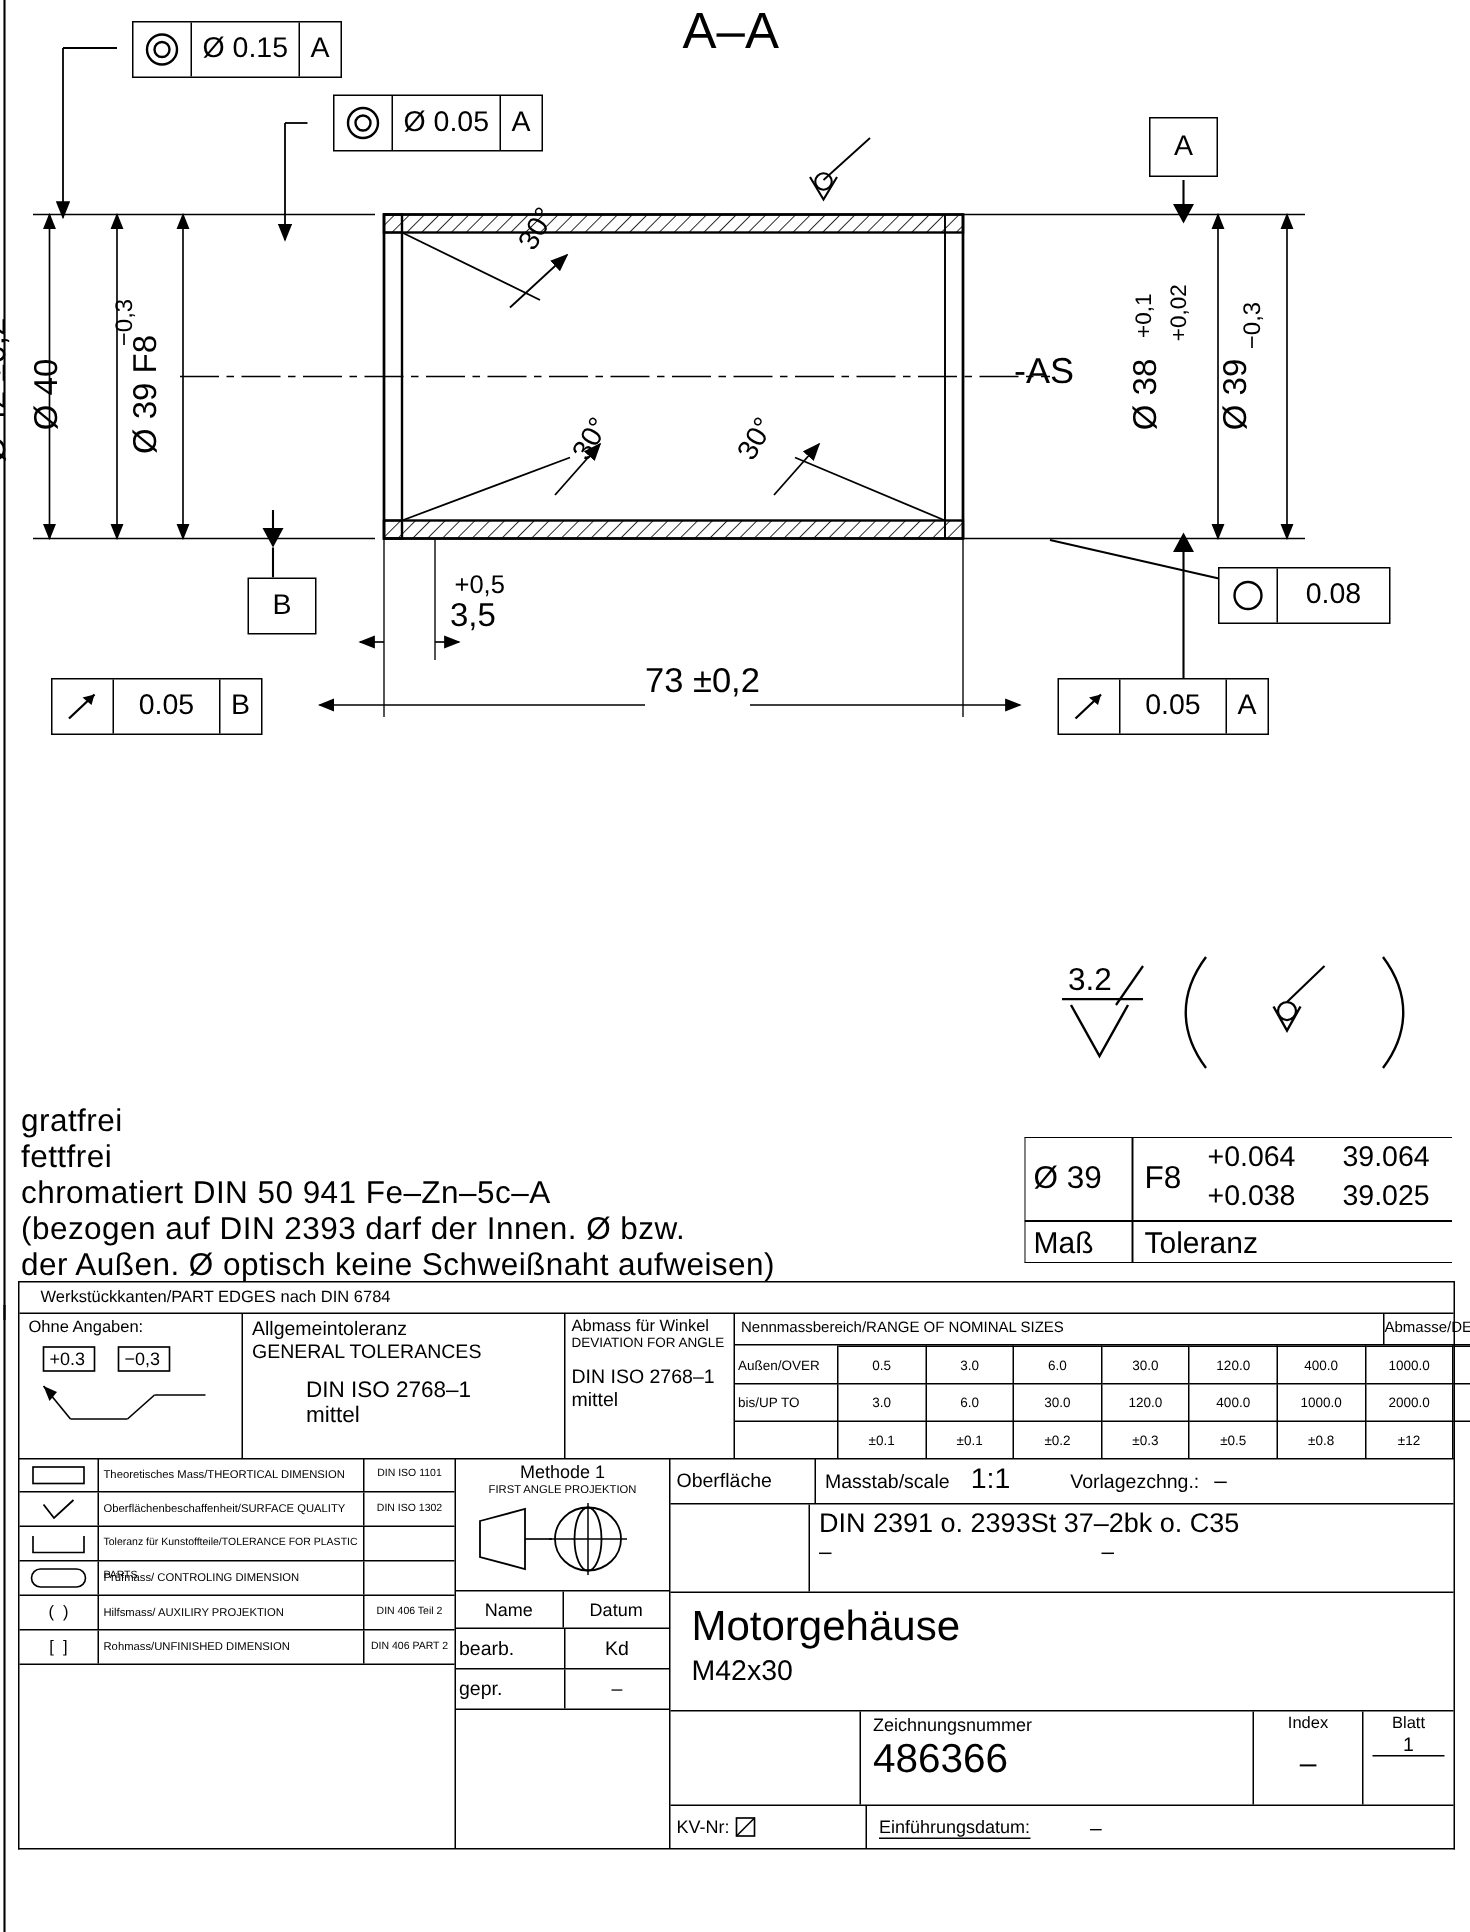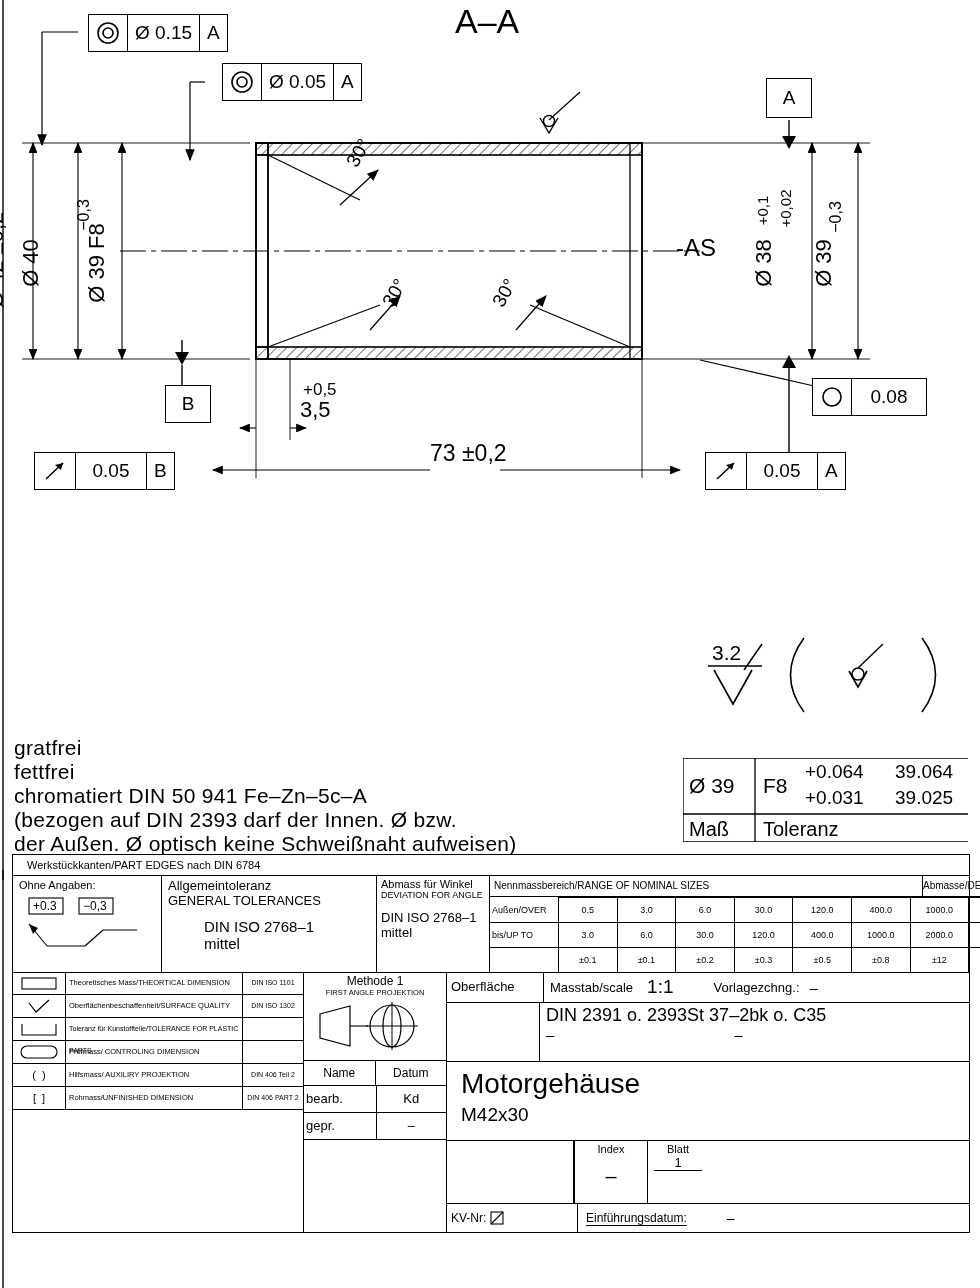--- a/index.html
+++ b/index.html
@@ -225,21 +225,21 @@
     <svg width="285" height="84" style="position:absolute;left:0;top:0">
       <line x1="0" y1="0" x2="285" y2="0" stroke="#000" stroke-width="1.3"></line>
       <line x1="0" y1="56" x2="285" y2="56" stroke="#000" stroke-width="1.3"></line>
       <line x1="0" y1="84" x2="285" y2="84" stroke="#000" stroke-width="1.3"></line>
       <line x1="0" y1="0" x2="0" y2="84" stroke="#000" stroke-width="1.3"></line>
       <line x1="72" y1="0" x2="72" y2="84" stroke="#000" stroke-width="1.3"></line>
     </svg>
     <div class="txt" style="left:6px;top:16px;font-size:21px;">Ø 39</div>
     <div class="txt" style="left:80px;top:16px;font-size:21px;">F8</div>
     <div class="txt" style="left:122px;top:3px;font-size:19px;">+0.064</div>
-    <div class="txt" style="left:122px;top:29px;font-size:19px;">+0.031</div>
+    <div class="txt" style="left:122px;top:29px;font-size:19px;">+0.038</div>
     <div class="txt" style="left:212px;top:3px;font-size:19px;">39.064</div>
     <div class="txt" style="left:212px;top:29px;font-size:19px;">39.025</div>
     <div class="txt" style="left:6px;top:60px;font-size:20px;">Maß</div>
     <div class="txt" style="left:80px;top:60px;font-size:20px;">Toleranz</div>
   </div>
 
   <div class="abs" style="left:12px;top:854px;width:956px;border:1.3px solid #000;">
 
     <div style="display:flex;border-bottom:1.3px solid #000;height:20px;">
       <div style="flex:0 0 630px;padding-left:14px;font-size:11px;line-height:20px;">Werkstückkanten/PART EDGES nach DIN 6784</div>
@@ -425,20 +425,24 @@
         </div>
       </div>
 
       <div style="height:78px;border-bottom:1.3px solid #000;padding-left:14px;">
         <div style="font-size:28px;padding-top:6px;">Motorgehäuse</div>
         <div style="font-size:19px;padding-top:4px;">M42x30</div>
       </div>
 
       <div style="display:flex;height:62px;border-bottom:1.3px solid #000;">
         <div style="flex:0 0 126px;border-right:1.3px solid #000;"></div>
+        <div style="flex:1;padding-left:8px;">
+          <div style="font-size:12px;padding-top:2px;">Zeichnungsnummer</div>
+          <div style="font-size:27px;">486366</div>
+        </div>
         <div style="flex:0 0 72px;border-left:1.3px solid #000;text-align:center;">
           <div style="font-size:11px;padding-top:2px;">Index</div>
           <div style="font-size:20px;padding-top:10px;">–</div>
         </div>
         <div style="flex:0 0 60px;border-left:1.3px solid #000;text-align:center;">
           <div style="font-size:11px;padding-top:2px;">Blatt</div>
           <div style="font-size:13px;border-bottom:1px solid #000;margin:0 6px;">1</div>
         </div>
       </div>
 

